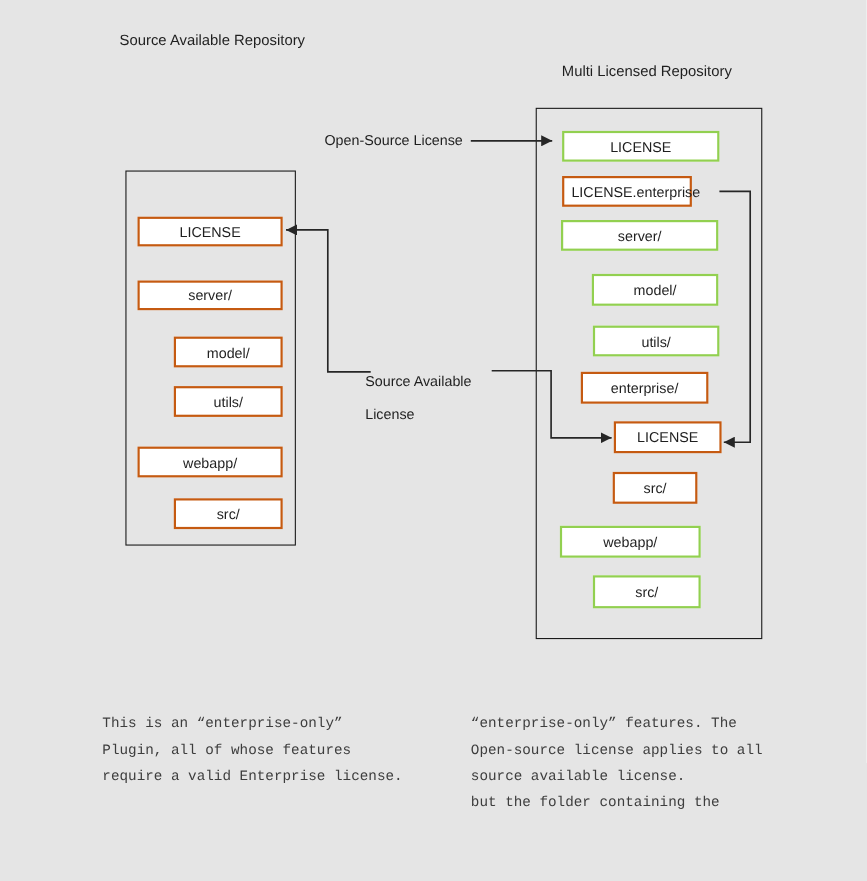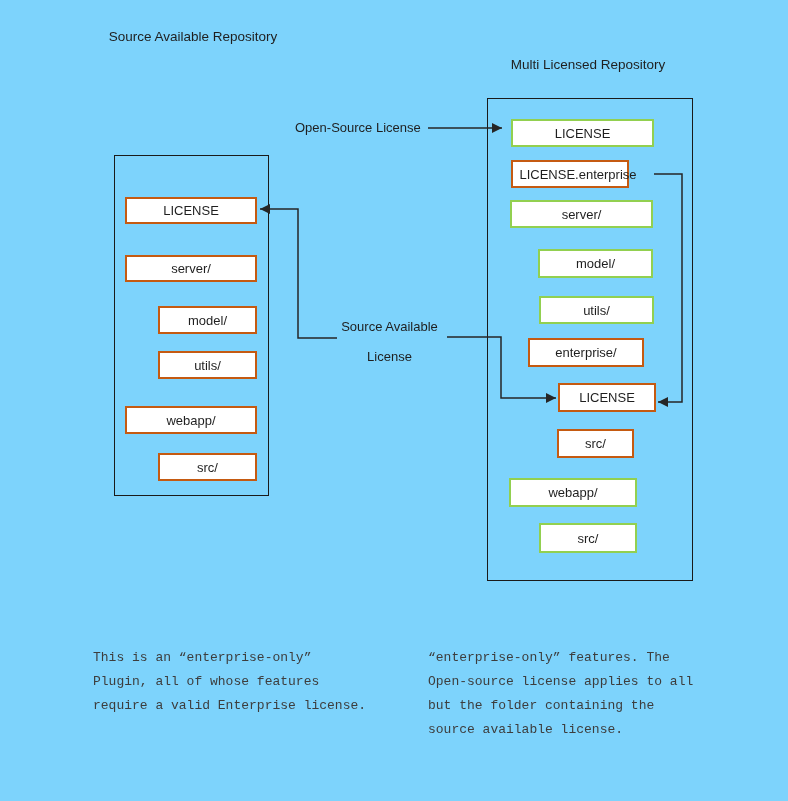--- a/index.html
+++ b/index.html
@@ -1,19 +1,19 @@
 <!DOCTYPE html>
 <html><head>
 <meta charset="utf-8">
 <style>
   html,body{margin:0;padding:0;background:#ffffff;}
   #canvas{
     position:relative;
     width:788px;height:801px;
-    background:#7dd3fc;
+    background:#e5e5e5;
     font-family:"Liberation Sans",sans-serif;
     overflow:hidden;
   }
   .title{
     position:absolute;
     top:29px;
     transform:translateX(-50%);
     font-size:13.5px;
     color:#1f1f1f;
     white-space:nowrap;
@@ -47,22 +47,22 @@
   }
   .conn-label{
     position:absolute;
     font-size:13px;
     color:#1f1f1f;
     white-space:nowrap;
     z-index:4;
   }
   #open-source-label{left:295px;top:120px;}
   #source-available-label{
-    left:332px;top:312px;width:115px;
-    text-align:center;line-height:30px;white-space:normal;
+    left:332px;top:332px;width:115px;
+    line-height:30px;white-space:normal;
   }
   .paragraph{
     position:absolute;
     font-family:"Liberation Mono","DejaVu Sans Mono",monospace;
     font-size:13px;
     line-height:24px;
     color:#3d3d3d;
     white-space:pre;
     z-index:4;
   }
@@ -94,21 +94,21 @@
 
   <div class="conn-label" id="open-source-label">Open-Source License</div>
 
   <div class="conn-label" id="source-available-label">
     <div>Source Available</div>
     <div>License</div>
   </div>
 
   <div class="paragraph" id="para-left" style="left: 93px; top: 646px;"><div>This is an “enterprise-only”</div><div>Plugin, all of whose features</div><div>require a valid Enterprise license.</div></div>
 
-  <div class="paragraph" id="para-right" style="left: 428px; top: 646px;"><div>“enterprise-only” features. The</div><div>Open-source license applies to all</div><div>but the folder containing the</div><div>source available license.</div></div>
+  <div class="paragraph" id="para-right" style="left: 428px; top: 646px;"><div>“enterprise-only” features. The</div><div>Open-source license applies to all</div><div>source available license.</div><div>but the folder containing the</div></div>
 
 <div class="file-box" style="border-color: rgb(197, 90, 17); left: 125px; top: 197px; width: 132px; height: 27px;">LICENSE</div>
     <div class="file-box" style="border-color: rgb(197, 90, 17); left: 125px; top: 255px; width: 132px; height: 27px;">server/</div>
     <div class="file-box" style="border-color: rgb(197, 90, 17); left: 158px; top: 306px; width: 99px; height: 28px;">model/</div>
     <div class="file-box" style="border-color: rgb(197, 90, 17); left: 158px; top: 351px; width: 99px; height: 28px;">utils/</div>
     <div class="file-box" style="border-color: rgb(197, 90, 17); left: 125px; top: 406px; width: 132px; height: 28px;">webapp/</div>
     <div class="file-box" style="border-color: rgb(197, 90, 17); left: 158px; top: 453px; width: 99px; height: 28px;">src/</div>
     <div class="file-box" style="border-color: rgb(146, 208, 80); left: 511px; top: 119px; width: 143px; height: 28px;">LICENSE</div>
     <div class="file-box" style="border-color: rgb(197, 90, 17); left: 511px; top: 160px; width: 118px; height: 28px; padding-left: 16px;">LICENSE.enterprise</div>
     <div class="file-box" style="border-color: rgb(146, 208, 80); left: 510px; top: 200px; width: 143px; height: 28px;">server/</div>

